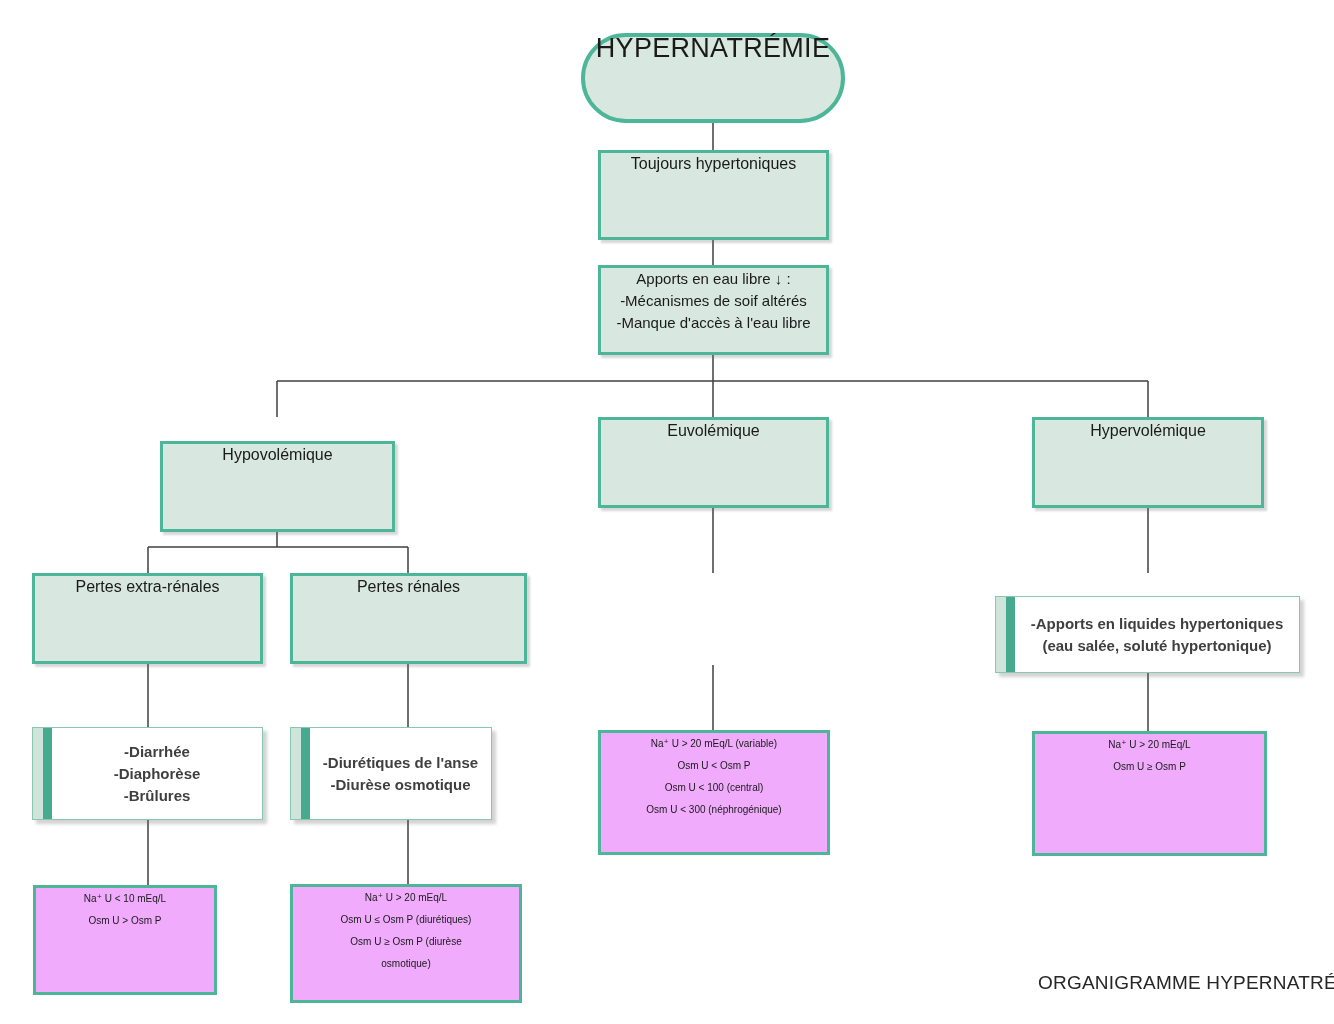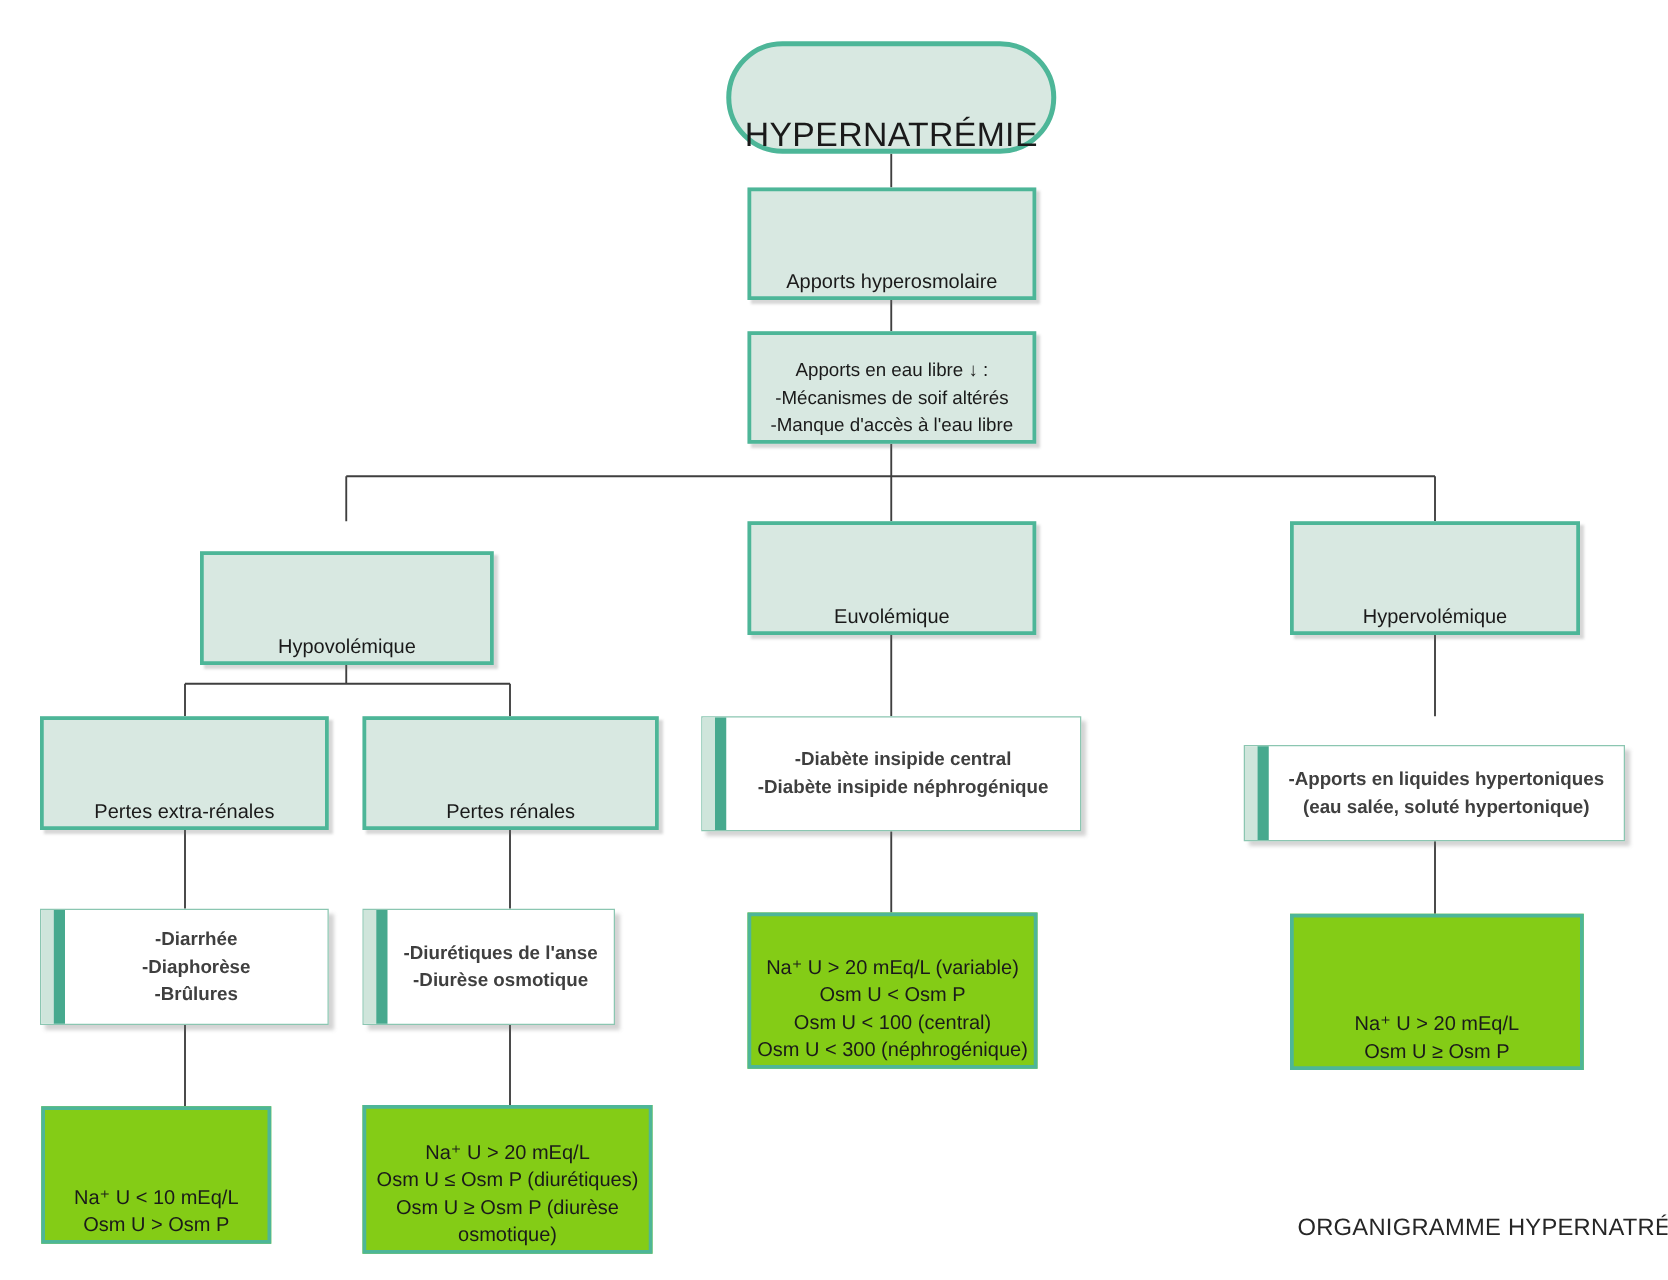--- a/index.html
+++ b/index.html
@@ -21,43 +21,43 @@
     left: 0; top: 0;
     width: 1334px; height: 1024px;
     pointer-events: none;
   }
   .node {
     position: absolute;
     box-sizing: border-box;
     display: flex;
     flex-direction: column;
     align-items: center;
-    justify-content: flex-end;
+    justify-content: flex-start;
     text-align: center;
   }
   .pill {
     background: #d8e8e1;
     border: 4px solid #4db698;
     border-radius: 46px;
     font-size: 27px;
     color: #1a1a1a;
     letter-spacing: 0.3px;
   }
   .fillbox {
     background: #d8e8e1;
     border: 3px solid #4db698;
     box-shadow: 3px 3px 2px rgba(110,110,110,0.28);
     color: #1a1a1a;
     font-size: 16px;
   }
   .labbox {
-    background: #84cc16;
+    background: #f0abfc;
     border: 3px solid #4db698;
     color: #1a1a1a;
-    font-size: 16px;
+    font-size: 10px;
   }
   .causebox {
     background: #ffffff;
     border: 1px solid #8bc6b1;
     box-shadow: 4px 4px 3px rgba(110,110,110,0.30);
     flex-direction: row;
     align-items: stretch;
     padding: 0;
   }
   .strip {
@@ -128,21 +128,21 @@
       <line x1="713" y1="665" x2="713" y2="730"></line>
       <line x1="1148" y1="665" x2="1148" y2="731"></line>
     </g>
   </svg>
 
   <div class="node pill" style="left:581px; top:33px; width:264px; height:90px;">
     <div class="line">HYPERNATRÉMIE</div>
   </div>
 
   <div class="node fillbox" style="left:598px; top:150px; width:231px; height:90px;">
-    <div class="line">Apports hyperosmolaire</div>
+    <div class="line">Toujours hypertoniques</div>
   </div>
 
   <div class="node fillbox" style="left:598px; top:265px; width:231px; height:90px;">
     <div class="line apports-line">Apports en eau libre ↓ :</div>
     <div class="line apports-line">-Mécanismes de soif altérés</div>
     <div class="line apports-line">-Manque d'accès à l'eau libre</div>
   </div>
 
   <div class="node fillbox" style="left:160px; top:417px; width:235px; height:91px;margin-top:24px;">
     <div class="line">Hypovolémique</div>
@@ -180,30 +180,20 @@
     <div class="strip">
       <div class="strip-light"></div>
       <div class="strip-dark"></div>
     </div>
     <div class="cause-content">
       <div class="line">-Diurétiques de l'anse</div>
       <div class="line">-Diurèse osmotique</div>
     </div>
   </div>
 
-  <div class="node causebox" style="left:561px; top:573px; width:304px; height:92px;">
-    <div class="strip">
-      <div class="strip-light"></div>
-      <div class="strip-dark"></div>
-    </div>
-    <div class="cause-content">
-      <div class="line">-Diabète insipide central</div>
-      <div class="line">-Diabète insipide néphrogénique</div>
-    </div>
-  </div>
 
   <div class="node causebox" style="left:995px; top:573px; width:305px; height:77px;margin-top:23px;">
     <div class="strip">
       <div class="strip-light"></div>
       <div class="strip-dark"></div>
     </div>
     <div class="cause-content">
       <div class="line">-Apports en liquides hypertoniques</div>
       <div class="line">(eau salée, soluté hypertonique)</div>
     </div>

